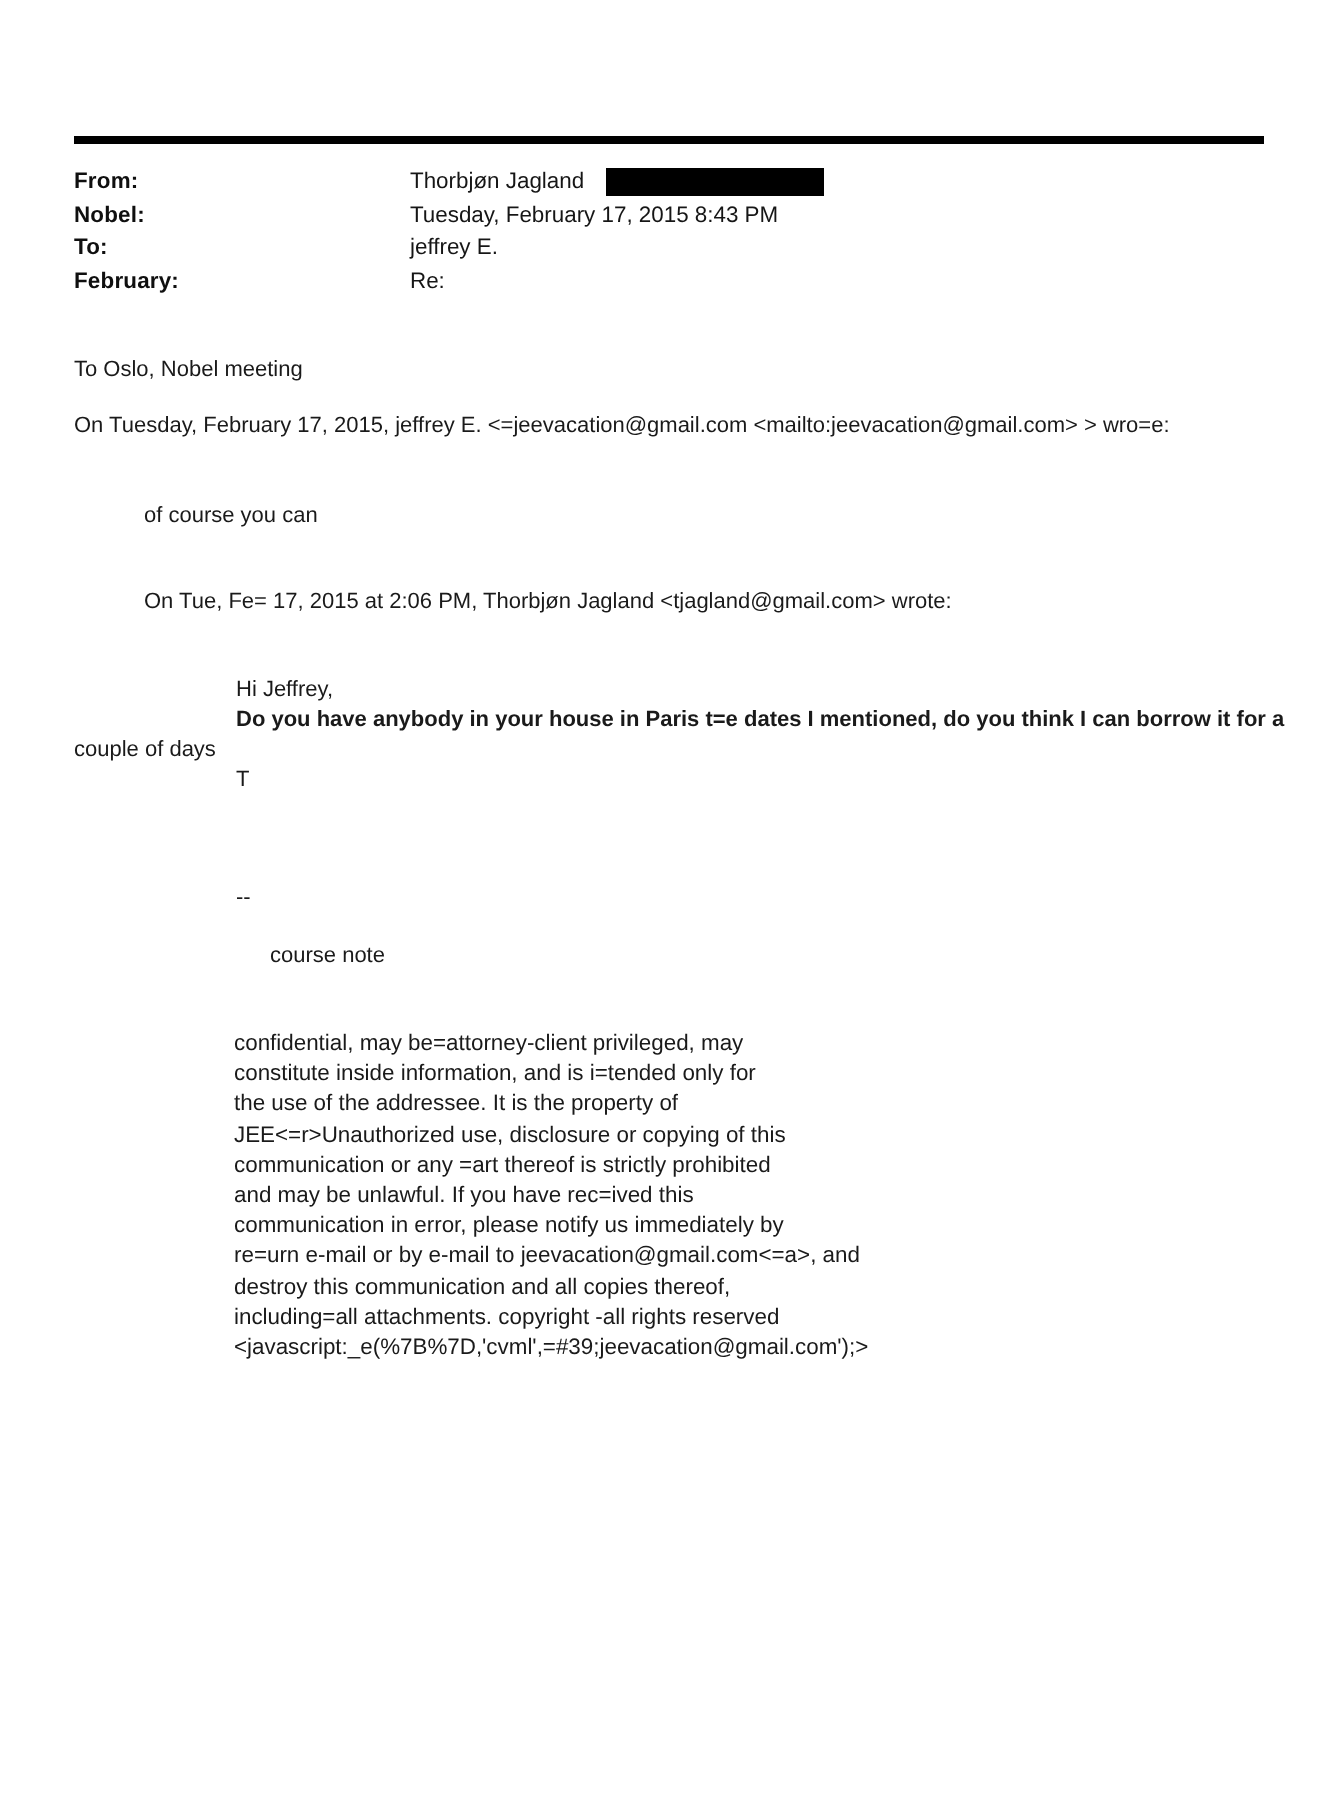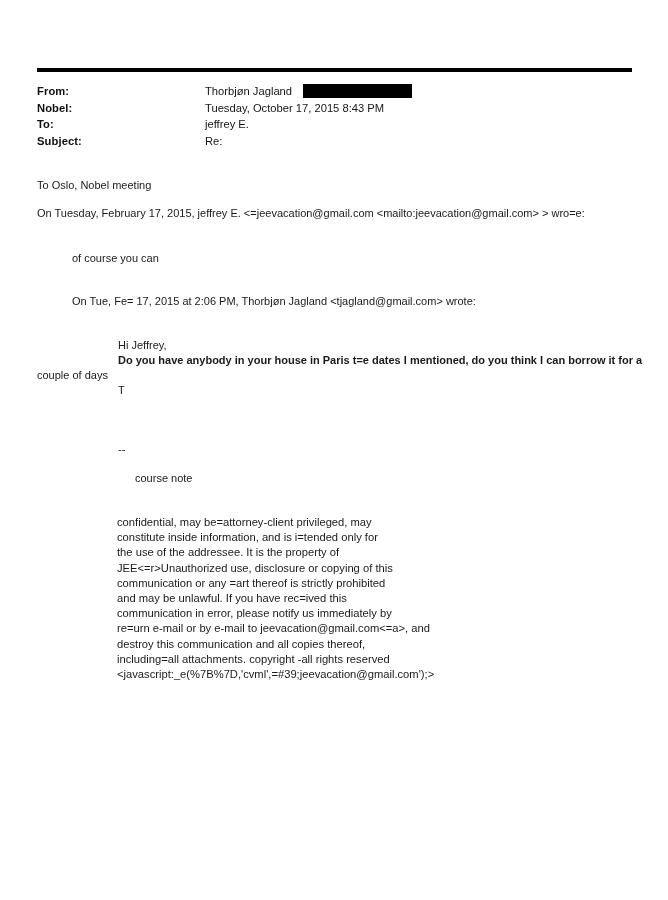--- a/index.html
+++ b/index.html
@@ -135,30 +135,30 @@
 
   <div class="header-fields">
 
     <div class="field-row">
       <span class="field-label">From:</span>
       <span class="field-value">Thorbjøn Jagland</span>
     </div>
 
     <div class="field-row">
       <span class="field-label">Nobel:</span>
-      <span class="field-value">Tuesday, October 17, 2015 8:43 PM</span>
+      <span class="field-value">Tuesday, February 17, 2015 8:43 PM</span>
     </div>
 
     <div class="field-row">
       <span class="field-label">To:</span>
       <span class="field-value">jeffrey E.</span>
     </div>
 
     <div class="field-row">
-      <span class="field-label">Subject:</span>
+      <span class="field-label">February:</span>
       <span class="field-value">Re:</span>
     </div>
 
   </div>
 
   <div class="redaction-bar"></div>
 
   <div class="body-line" style="left:37px; top:178px;">To Oslo, Nobel meeting</div>
 
   <div class="body-line" style="left:37px; top:206px;">On Tuesday, February 17, 2015, jeffrey E. &lt;=jeevacation@gmail.com &lt;mailto:jeevacation@gmail.com&gt; &gt; wro=e:</div>

